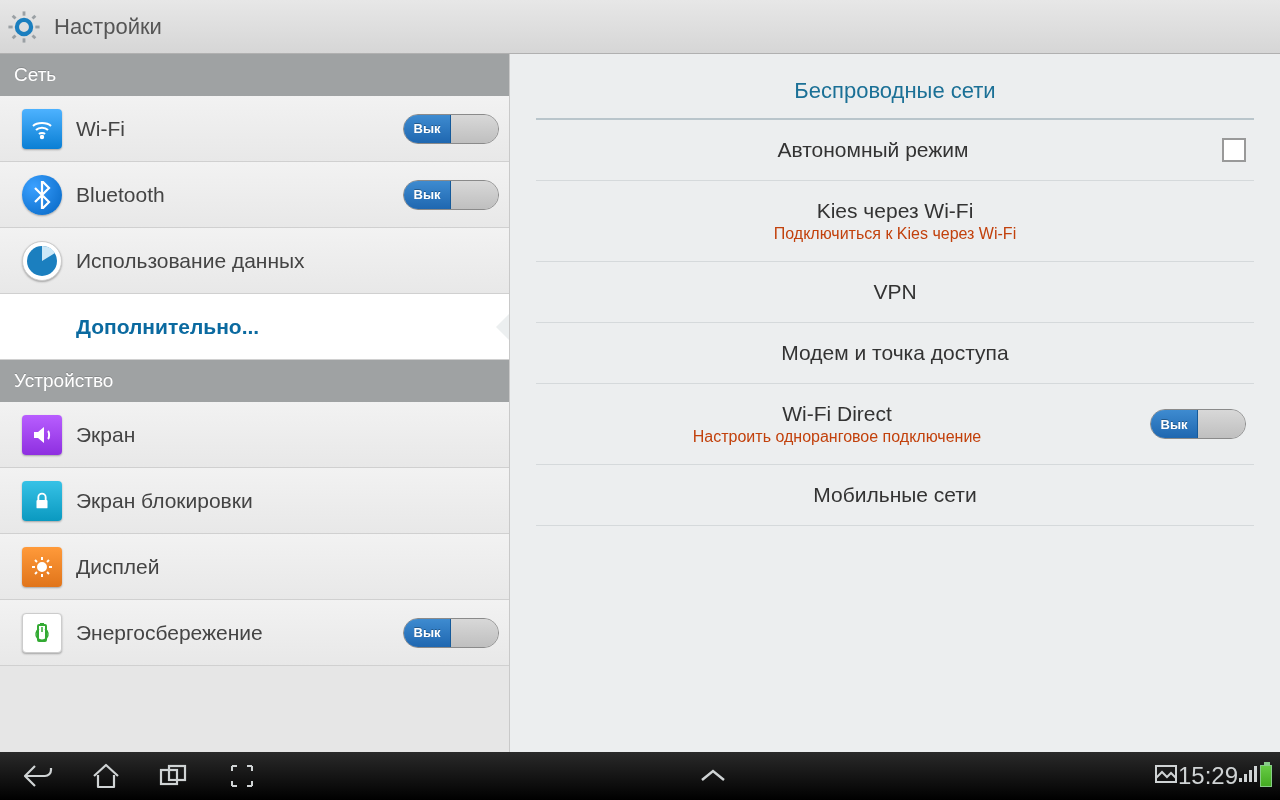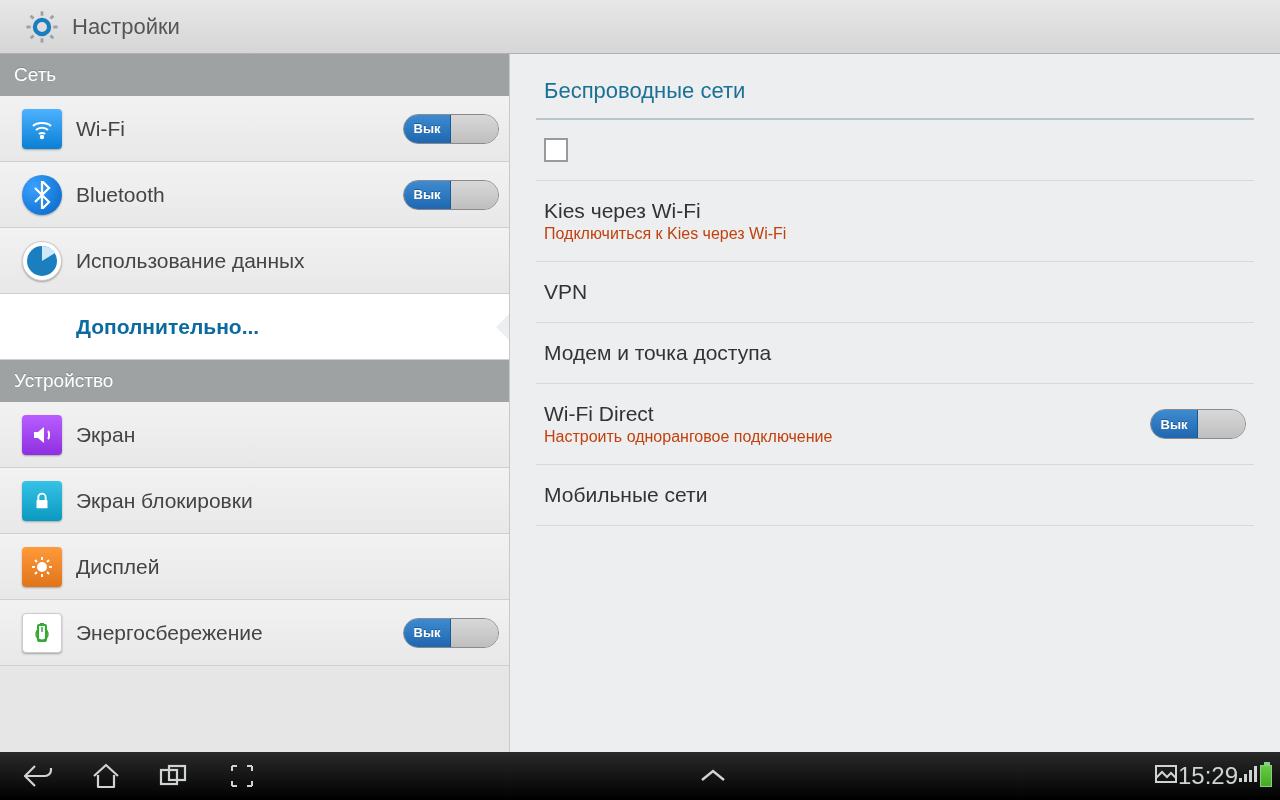--- a/index.html
+++ b/index.html
@@ -1,21 +1,21 @@
 <!DOCTYPE html>
 <html><head>
 <meta charset="utf-8">
 <style>
   * { box-sizing: border-box; margin: 0; padding: 0; }
   html, body { width: 1280px; height: 800px; font-family: Arial, Helvetica, sans-serif; overflow: hidden; background:#000; }
   .screen { width:1280px; height:800px; display:flex; flex-direction:column; }
   
   .actionbar {
     height:54px; background: linear-gradient(#e7e7e7,#d6d6d6);
-    border-bottom:1px solid #b0b0b0; display:flex; align-items:center; padding:0 24px;
+    border-bottom:1px solid #b0b0b0; display:flex; align-items:center; padding:0 6px;
     gap:12px;
   }
   .actionbar .gear {
     width:36px; height:36px; display:flex; align-items:center; justify-content:center;
   }
   .actionbar .title { font-size:22px; color:#555; font-weight:400;}
   
   .main { flex:1; display:flex; background:#eceff0; min-height:0;}
   .sidebar { width:510px; background:#e6e6e6; border-right:1px solid #c9c9c9; display:flex; flex-direction:column; overflow:hidden;}
   .section-header {
@@ -43,21 +43,21 @@
     display:flex; overflow:hidden; box-shadow:inset 0 1px 2px rgba(0,0,0,.3);
     flex:0 0 auto;
   }
   .toggle .knob-off {
     flex:0 0 50%; background:linear-gradient(#3e8bd0,#1f67b0); color:#fff; font-size:13px;
     display:flex; align-items:center; justify-content:center; font-weight:bold;
     border-right:1px solid #155a9a; text-shadow:0 -1px rgba(0,0,0,.3);
   }
   .toggle .track { flex:1; background:linear-gradient(#d8d8d8,#bfbfbf);}
   
-  .detail { flex:1; background:#eceeef; padding:0 26px; overflow:auto;}
+  .detail { flex:1; background:#eceeef; padding:0 26px; overflow:auto;text-align:center;}
   .detail-title { color:#1b7096; font-size:22px; padding:24px 8px 14px; border-bottom:2px solid #b9c5cb;}
   .detail-item {
     padding:18px 8px; border-bottom:1px solid #d5d9db;
     display:flex; align-items:center; gap:20px;
   }
   .detail-item .texts { flex:1; }
   .detail-item .main-text { font-size:21px; color:#333; }
   .detail-item .sub-text { font-size:16px; color:#c2410c; margin-top:2px;}
   .checkbox { width:24px; height:24px; border:2px solid #999; background:#fff;}
   
@@ -225,20 +225,23 @@
             <div class="knob-off">Вык</div>
             <div class="track"></div>
           </div>
       </div>
     </div>
 
     <div class="detail">
       <div class="detail-title">Беспроводные сети</div>
 
       <div class="detail-item">
+        <div class="texts">
+            <div class="main-text">Автономный режим</div>
+          </div>
         <div class="checkbox"></div>
       </div>
 
       <div class="detail-item">
         <div class="texts">
           <div class="main-text">Kies через Wi-Fi</div>
           <div class="sub-text">Подключиться к Kies через Wi-Fi</div>
         </div>
       </div>
 

